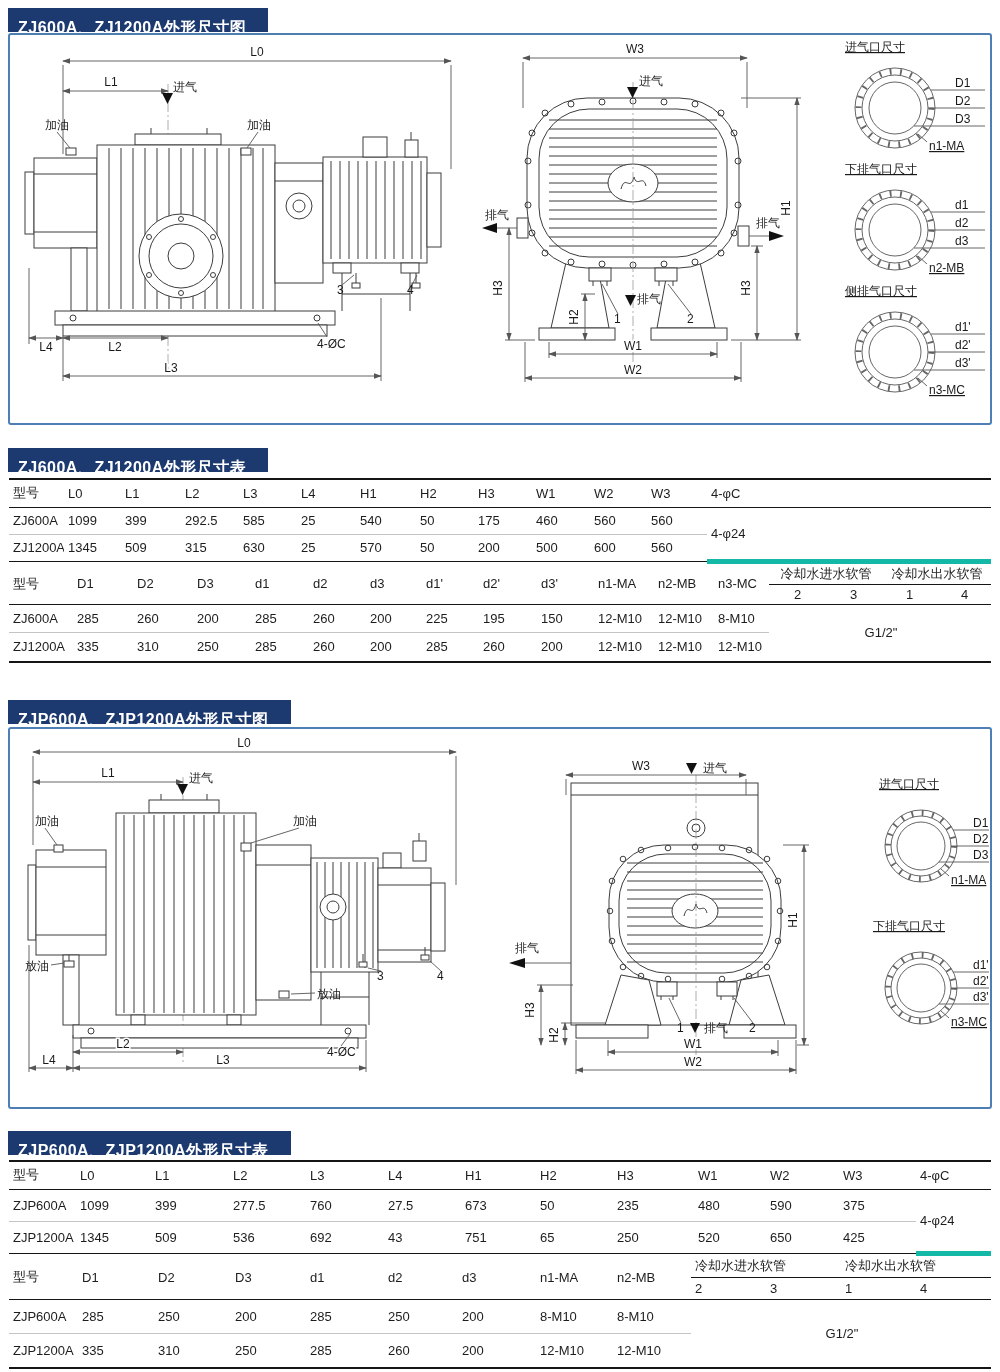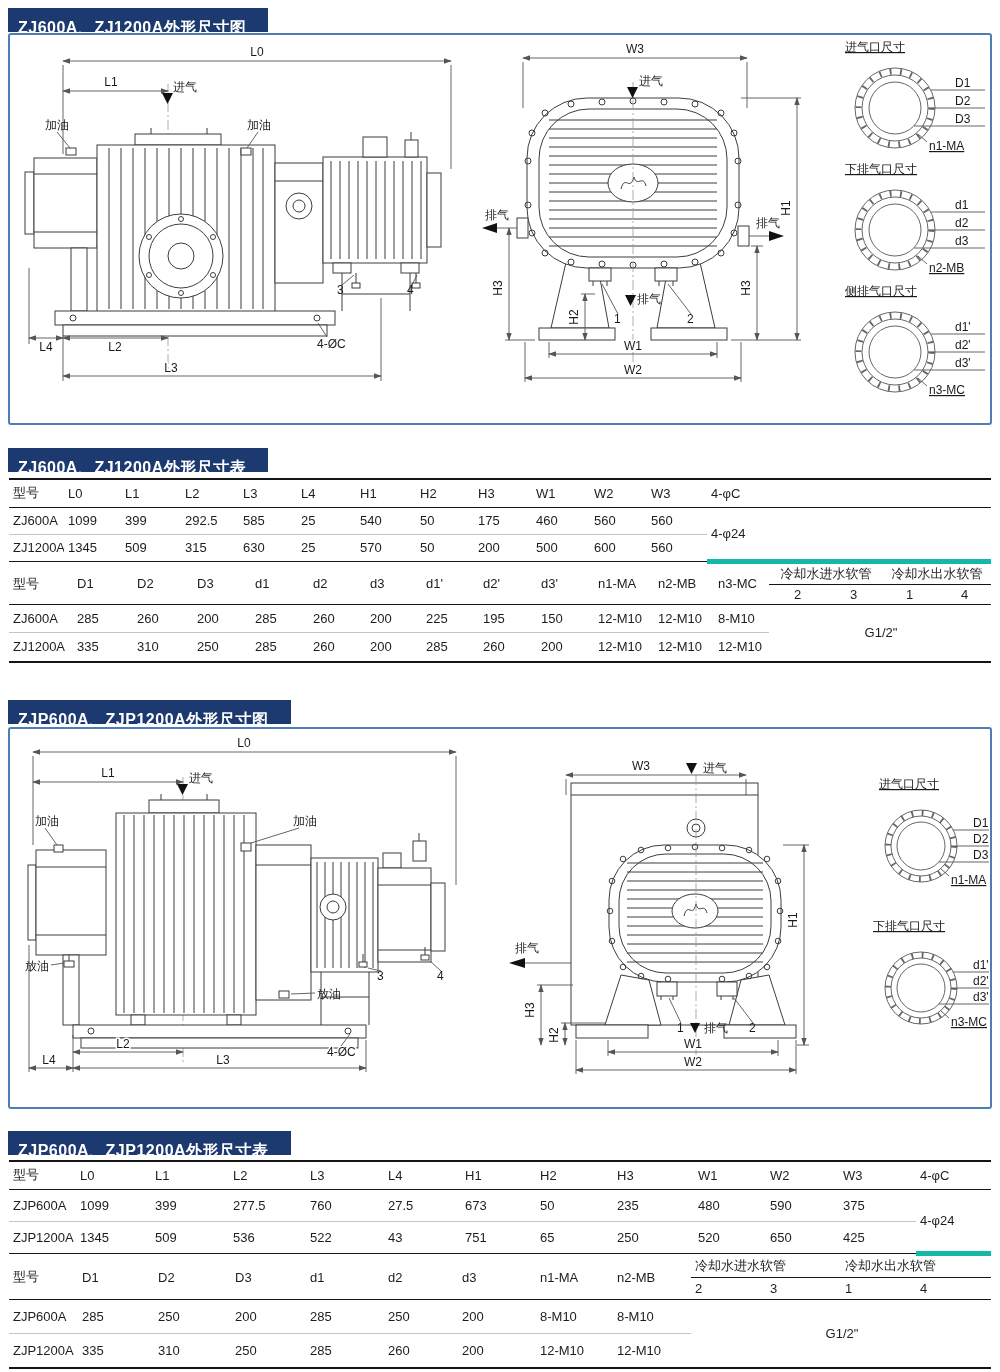--- a/index.html
+++ b/index.html
@@ -667,21 +667,21 @@
 <td>480</td>
 <td>590</td>
 <td>375</td>
 <td class="merge" rowspan="2">4-φ24</td>
 </tr>
 <tr class="r2">
 <td>ZJP1200A</td>
 <td>1345</td>
 <td>509</td>
 <td>536</td>
-<td>522</td>
+<td>692</td>
 <td>43</td>
 <td>751</td>
 <td>65</td>
 <td>250</td>
 <td>520</td>
 <td>650</td>
 <td>425</td>
 </tr>
 </tbody>
 </table>

